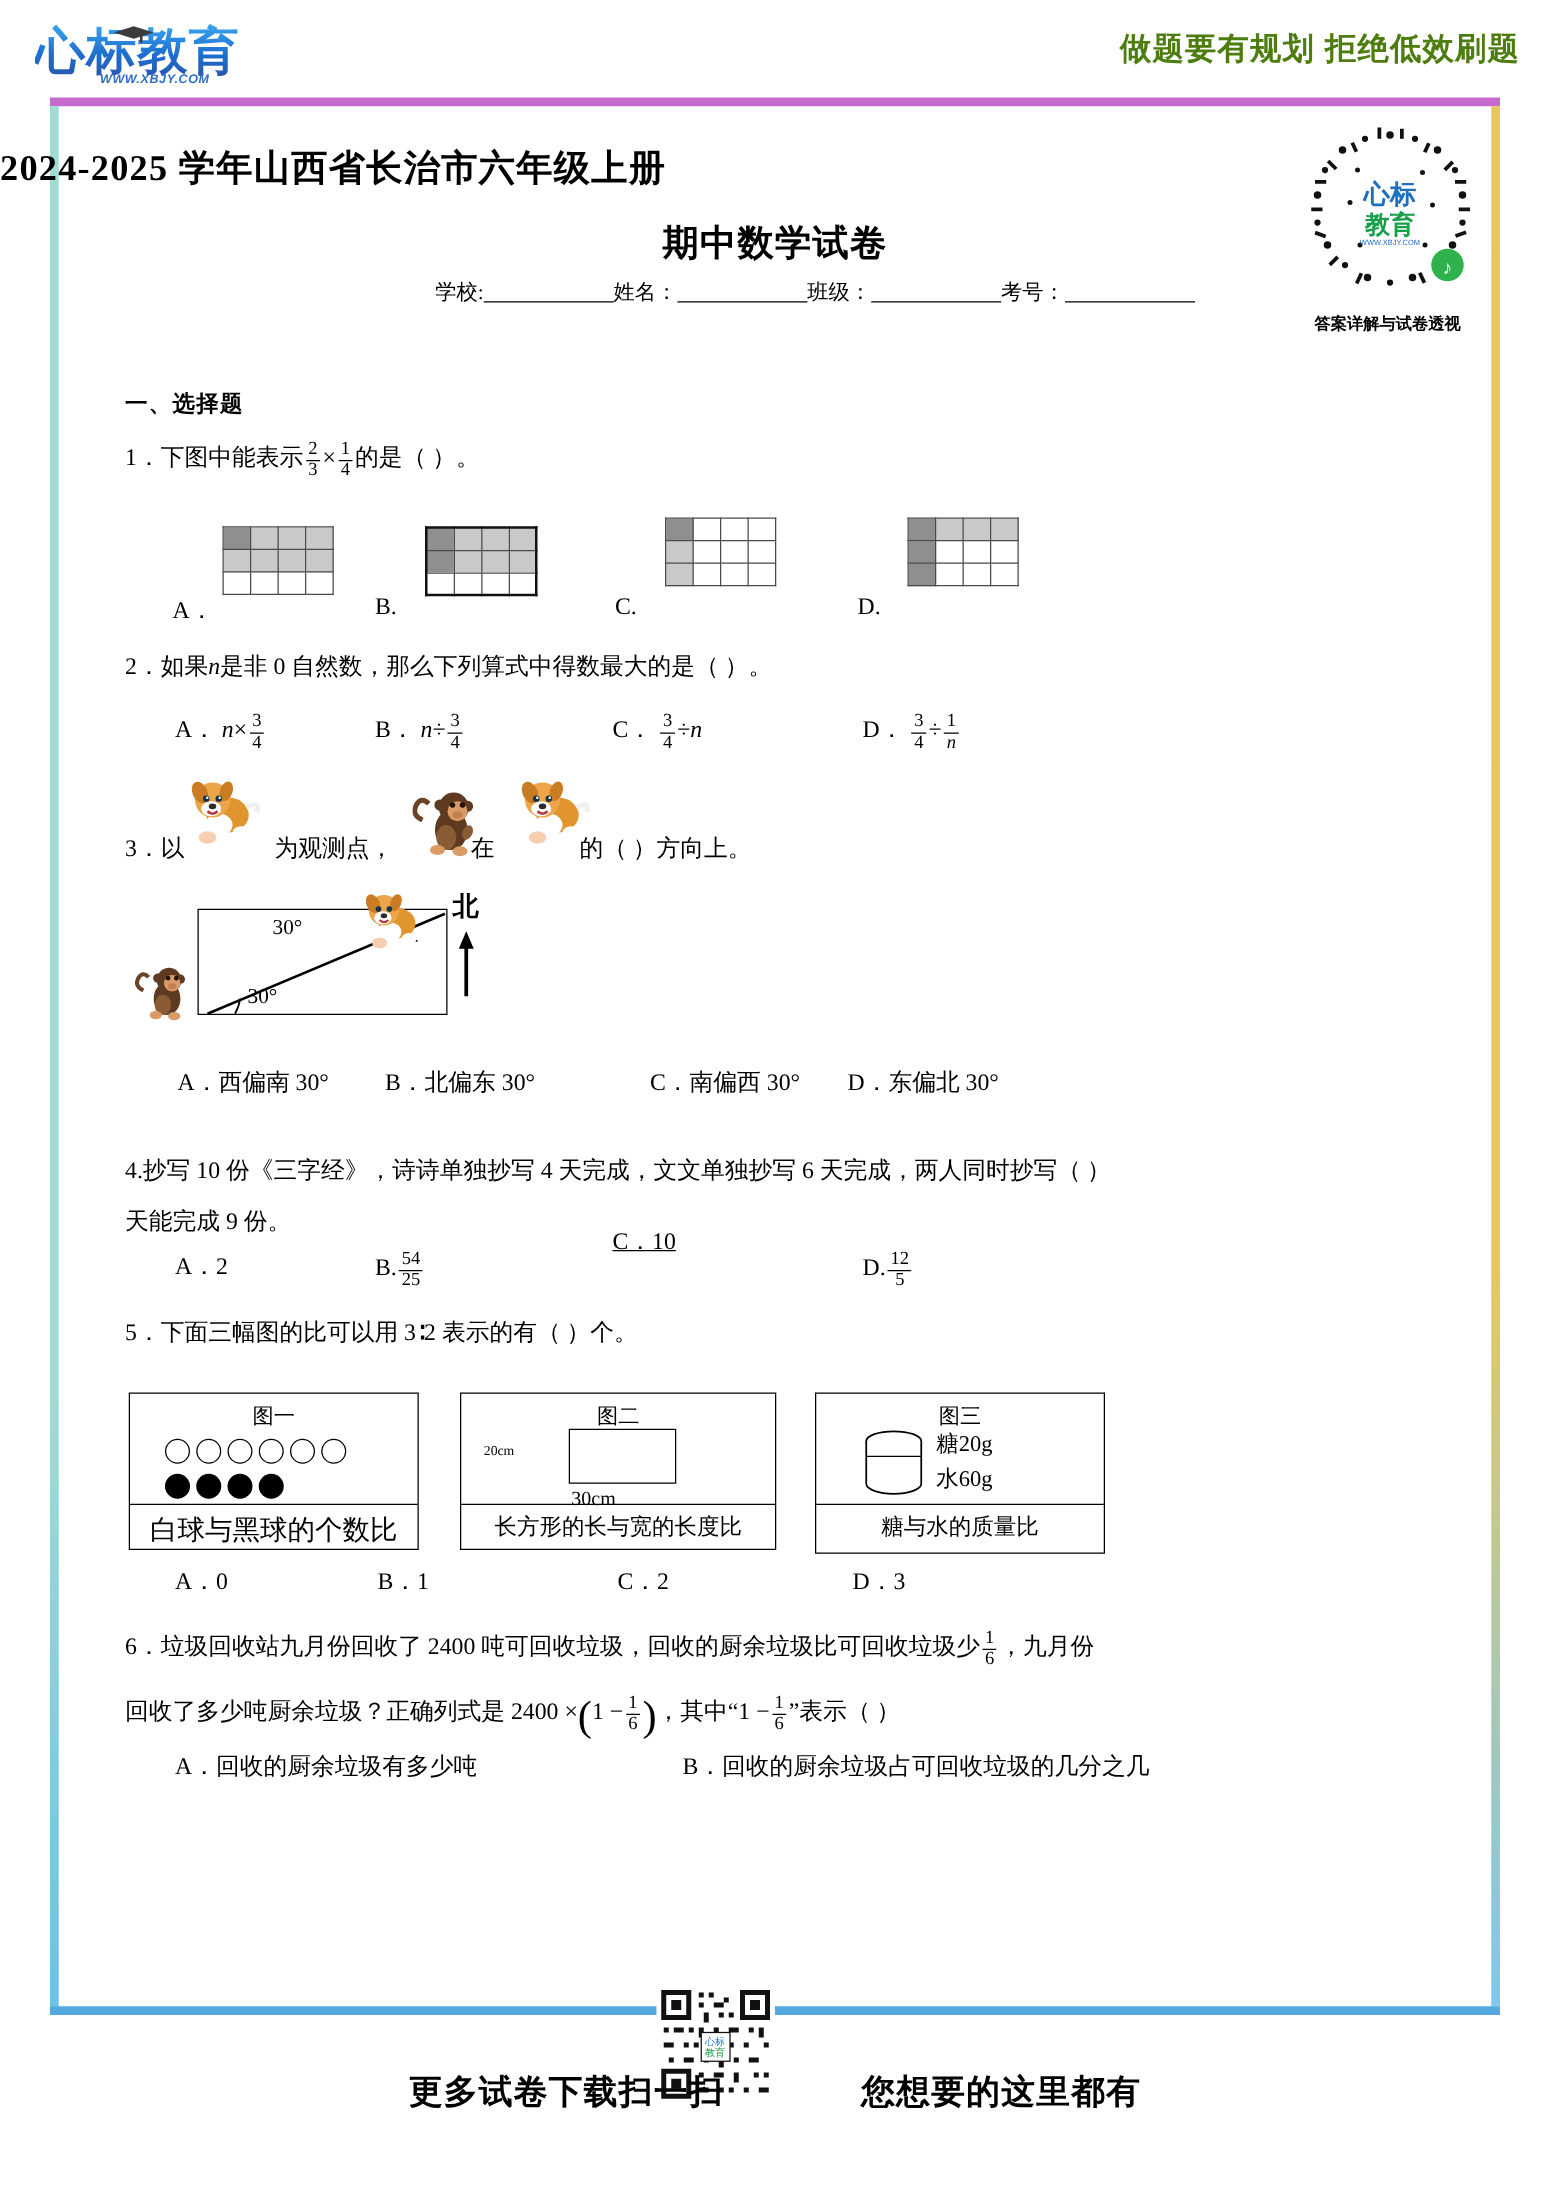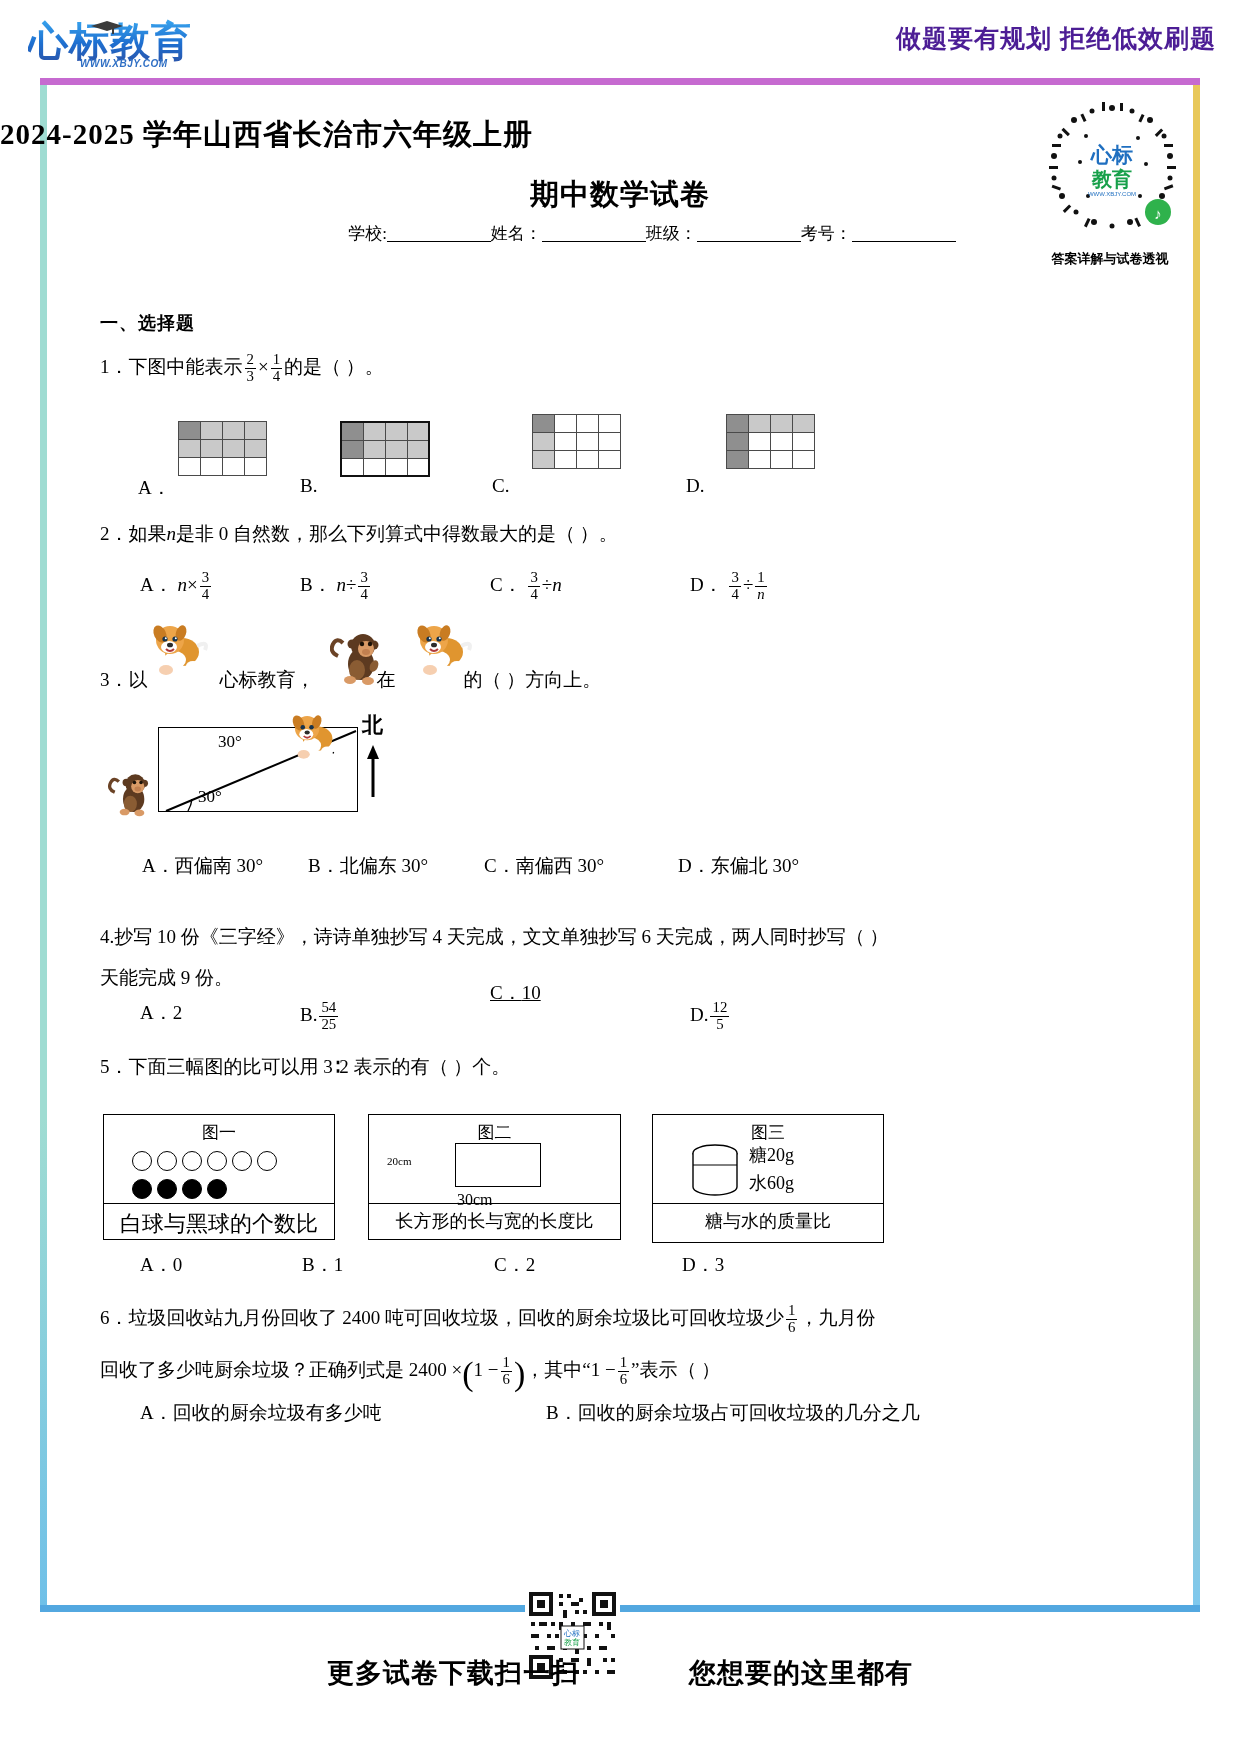--- a/index.html
+++ b/index.html
@@ -31,21 +31,21 @@
   }
   .logo-url {
     position:absolute; left:52px; top:40px;
     font-family:"Liberation Sans",sans-serif;
     font-size:10px; font-weight:bold; font-style:italic;
     color:#2f6fc4; letter-spacing:.5px;
   }
   .slogan {
     position:absolute; right:24px; top:22px;
     font-family:"Liberation Sans","DejaVu Sans",sans-serif;
-    font-weight:bold; font-size:25px; color:#4c1d95;
+    font-weight:bold; font-size:25px; color:#4d7c0f;
     letter-spacing:1px; white-space:nowrap;
   }
 
   
   .bar-top { position:absolute; left:40px; top:78px; width:1160px; height:7px; background:#c66ad0; }
   .bar-left { position:absolute; left:40px; top:85px; width:7px; height:1520px;
               background:linear-gradient(180deg,#9fdcd2 0%,#9fdcd2 68%,#6fc0e8 100%); }
   .bar-right{ position:absolute; left:1193px; top:85px; width:7px; height:1520px;
               background:linear-gradient(180deg,#e8c85a 0%,#e8c85a 60%,#7ec8ee 100%); }
   .bar-bottom{ position:absolute; left:40px; top:1605px; width:1160px; height:7px; background:#53a8e0; }
@@ -359,21 +359,21 @@
   <circle cx="17.8" cy="20.2" r="1" fill="#fff"></circle>
     <circle cx="27.8" cy="20.2" r="1" fill="#fff"></circle>
   <ellipse cx="22" cy="27" rx="3" ry="2.3" fill="#2b2b2b"></ellipse>
   <path d="M18 31 q4 4 8 0" stroke="#b03b3b" stroke-width="2" fill="none"></path>
   <ellipse cx="18" cy="52" rx="7" ry="5" fill="#f6cfb0"></ellipse>
   <ellipse cx="45" cy="48" rx="7" ry="5" fill="#fff"></ellipse>
   <path d="M49 28 q12 -6 8 4" stroke="#f0f0f0" stroke-width="4" fill="none"></path>
 </svg>
 
 <div class="q" style="left:100px; top:665px;">
-  <span>3．</span><span>以</span><span style="display:inline-block;width:72px;"></span><span>心标教育，</span><span style="display:inline-block;width:62px;"></span><span>在</span><span style="display:inline-block;width:68px;"></span><span>的（  ）方向上。</span>
+  <span>3．</span><span>以</span><span style="display:inline-block;width:72px;"></span><span>为观测点，</span><span style="display:inline-block;width:62px;"></span><span>在</span><span style="display:inline-block;width:68px;"></span><span>的（  ）方向上。</span>
 </div>
 
 <div class="fig3" style="left:100px; top:705px; width:420px; height:130px;">
   <div class="rect3" style="left:58px; top:22px; width:200px; height:85px;"></div>
   <svg style="position:absolute; left:58px; top:22px;" width="210" height="92">
     <line x1="8" y1="84" x2="198" y2="4" stroke="#000" stroke-width="2"></line>
     <path d="M150 4 A 46 46 0 0 0 176 26" stroke="#000" stroke-width="1.4" fill="none"></path>
     <path d="M30 84 A 30 30 0 0 0 34 72" stroke="#000" stroke-width="1.4" fill="none"></path>
   </svg>
   <div style="position:absolute; left:118px; top:27px; font-size:17px;">30°</div>
@@ -411,21 +411,21 @@
 
   <div style="position:absolute; left:262px; top:6px; font-size:21px; font-weight:bold;">北</div>
   <svg style="position:absolute; left:258px; top:38px;" width="30" height="56">
     <line x1="15" y1="54" x2="15" y2="10" stroke="#000" stroke-width="3"></line>
     <polygon points="15,2 9,16 21,16" fill="#000"></polygon>
   </svg>
 </div>
 
 <div class="opt" style="left:142px; top:853px;">A．西偏南 30°</div>
 <div class="opt" style="left:308px; top:853px;">B．北偏东 30°</div>
-<div class="opt" style="left:484px; top:853px;">C．南偏西 30°</div>
+<div class="opt" style="left:520px; top:853px;">C．南偏西 30°</div>
 <div class="opt" style="left:678px; top:853px;">D．东偏北 30°</div>
 
 <div class="q" style="left:100px; top:922px; width:1040px;">
   <span>4.</span><span>抄写 10 份《三字经》，诗诗单独抄写 4 天完成，文文单独抄写 6 天完成，两人同时抄写（   ）</span>
 </div>
 <div class="q" style="left:100px; top:963px;">天能完成 9 份。</div>
 
 <div class="opt" style="left:140px; top:1000px;">
   <span>A．</span><span>2</span>
 </div>

